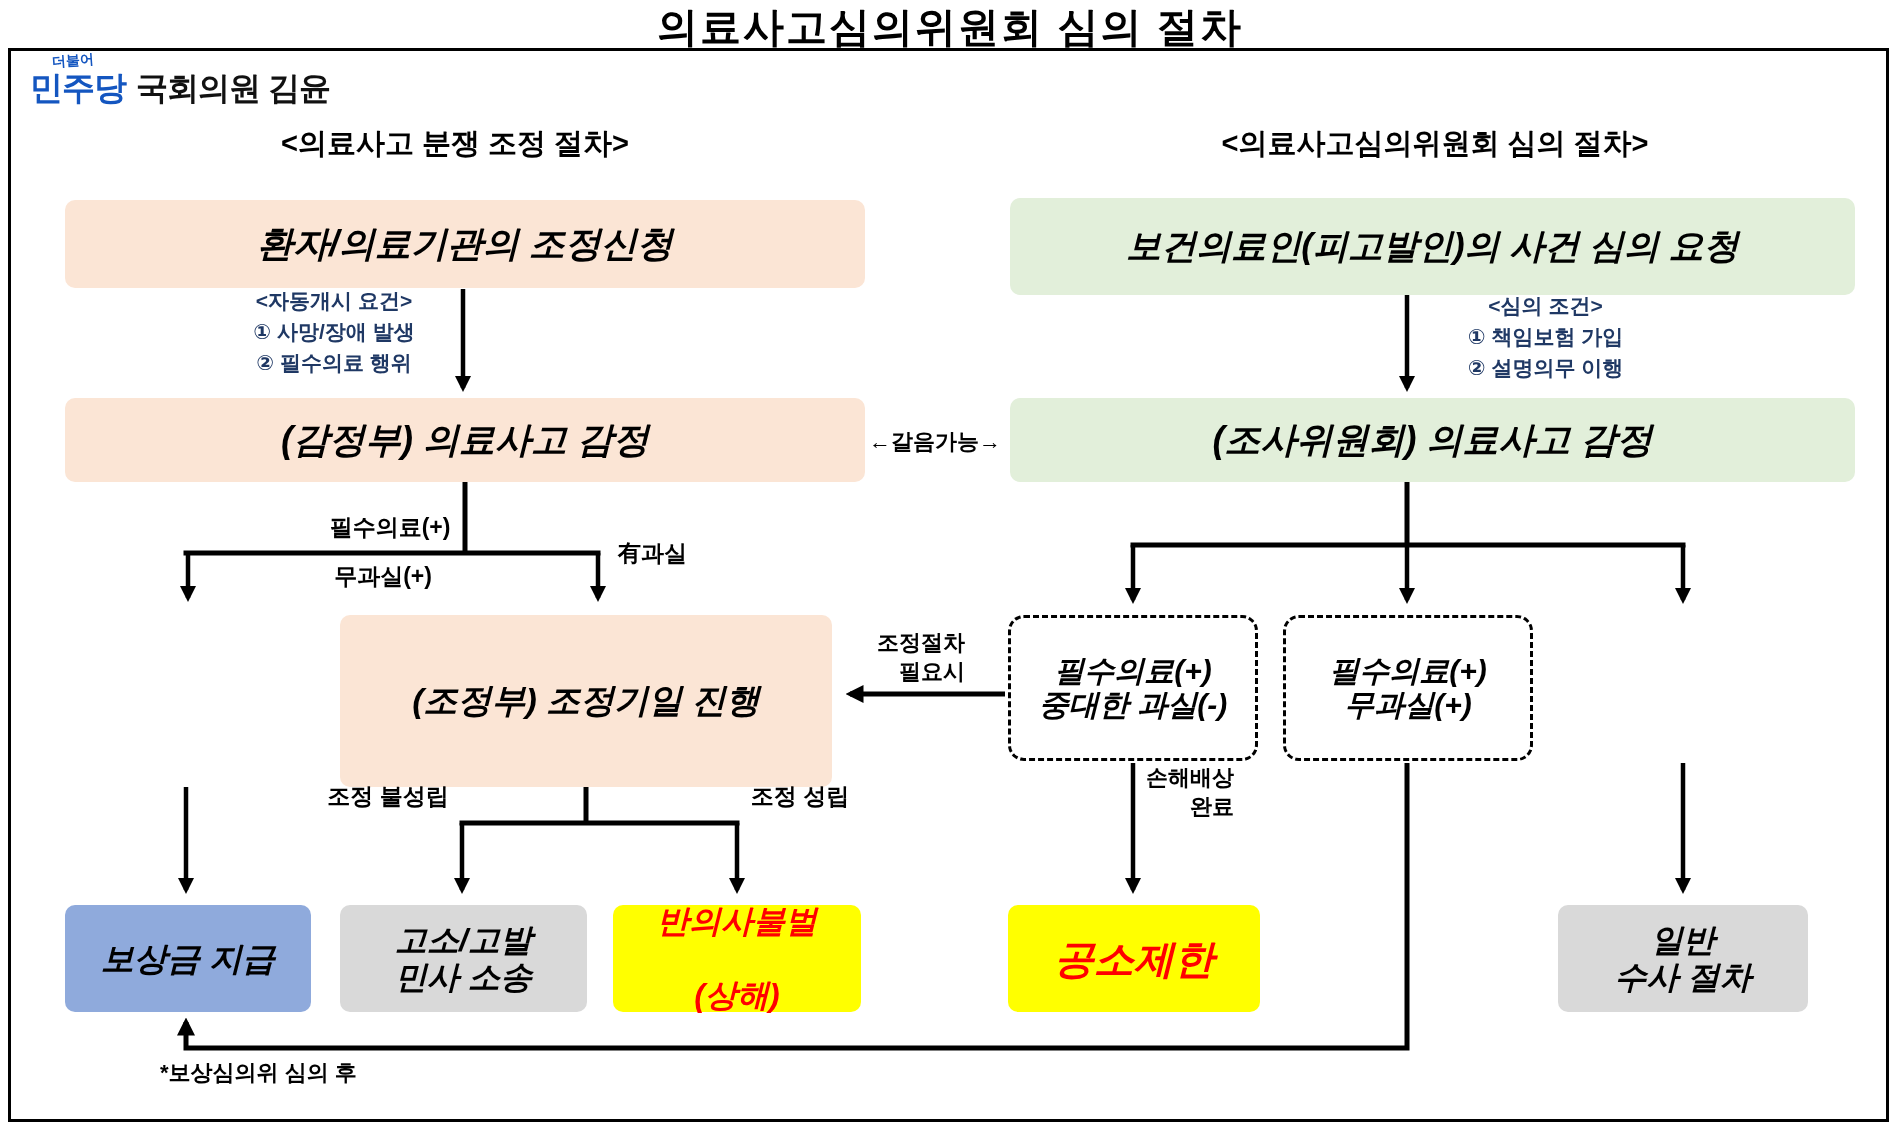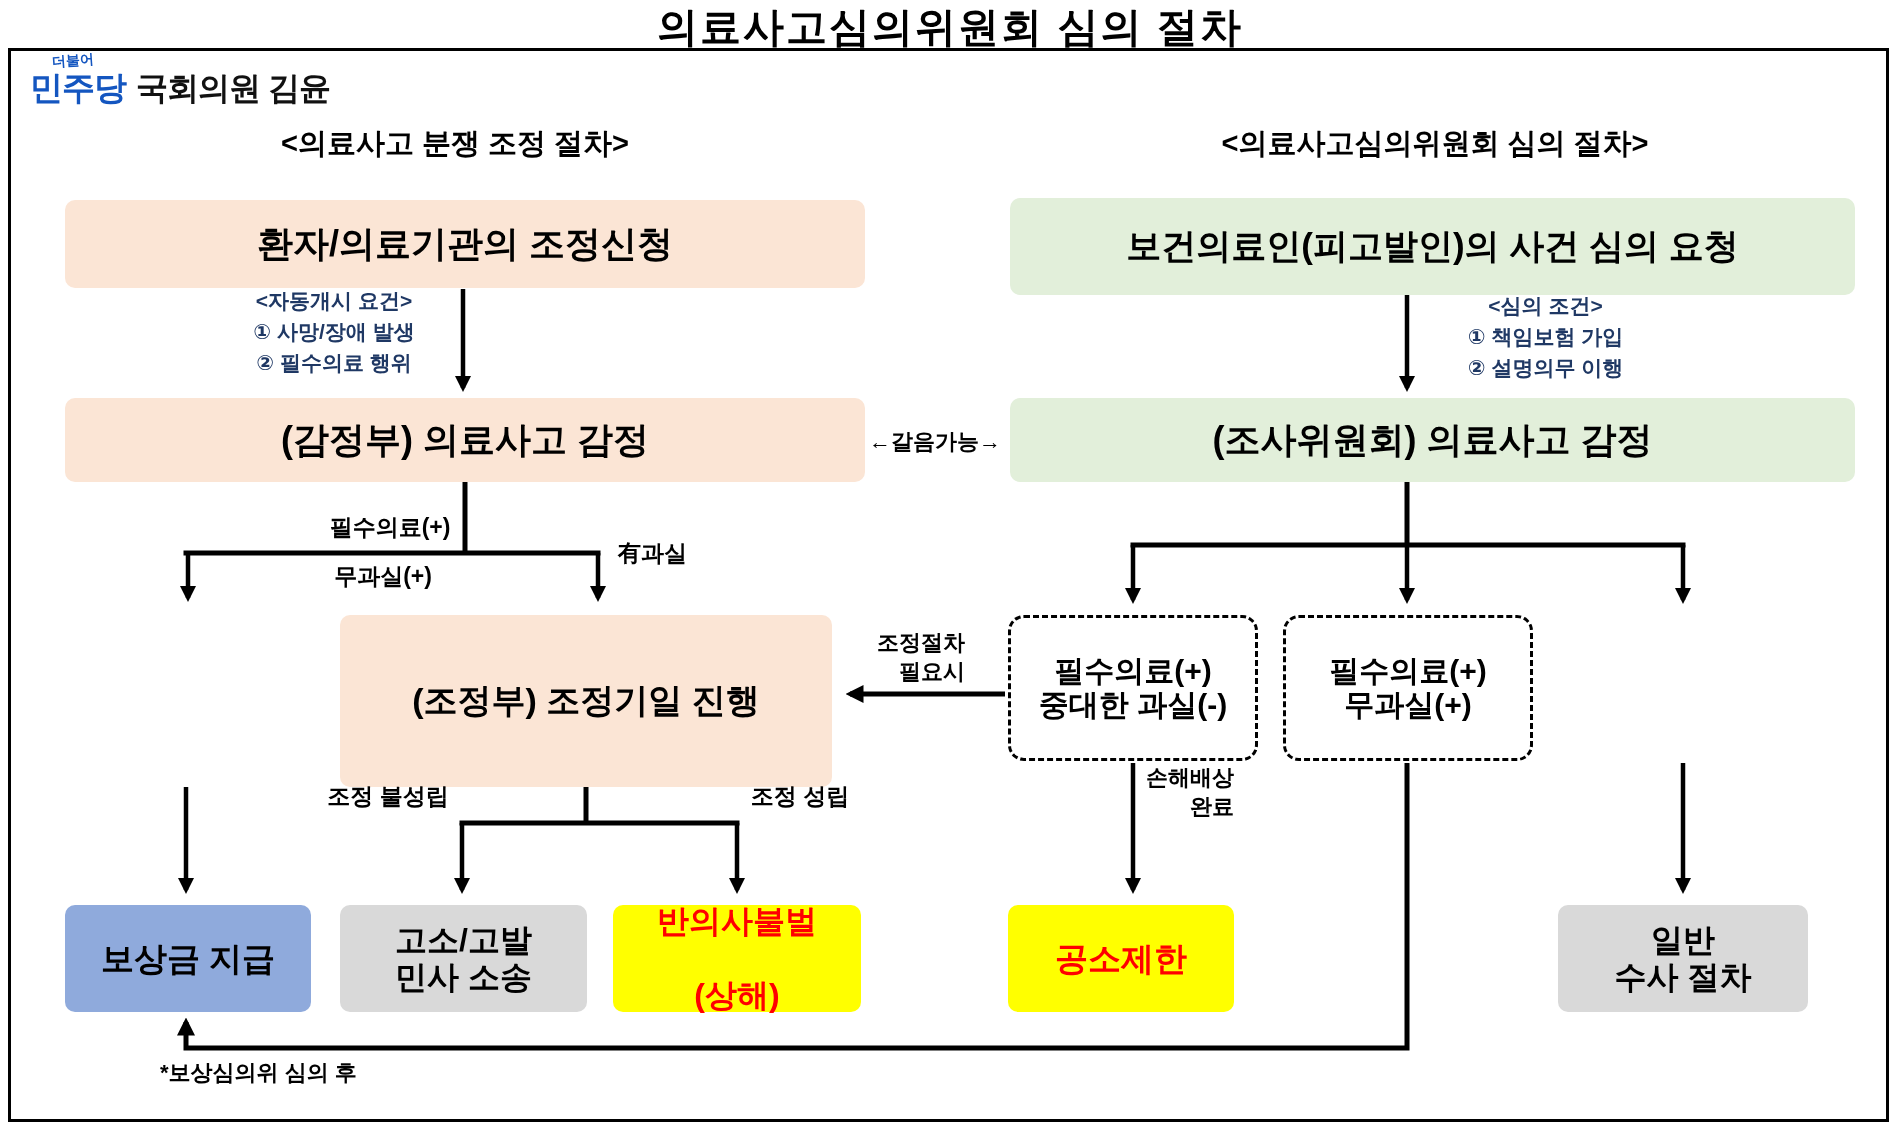--- a/index.html
+++ b/index.html
@@ -12,21 +12,21 @@
   .frame{position:absolute;left:8px;top:48px;width:1881px;height:1074px;
     border:3px solid #000;background:#fff;box-sizing:border-box;}
   .logo{position:absolute;left:30px;top:66px;white-space:nowrap;}
   .logo-deobureo{position:absolute;top:-14px;left:22px;font-size:14px;font-weight:bold;
     color:#1456c0;transform:rotate(-4deg);}
   .logo-party{font-size:33px;font-weight:bold;color:#1456c0;letter-spacing:-1px;}
   .logo-name{font-size:32px;font-weight:bold;color:#111;margin-left:10px;letter-spacing:-1px;}
   .col-header{position:absolute;text-align:center;font-size:29px;font-weight:bold;}
   .box{position:absolute;display:flex;flex-direction:column;justify-content:center;
     align-items:center;text-align:center;font-weight:bold;border-radius:10px;
-    box-sizing:border-box;line-height:1.15;}
+    box-sizing:border-box;line-height:1.15;font-style:italic;}
   .peach{background:#FBE5D5;}
   .greenbg{background:#E2EFDA;}
   .ltblue{background:#DEEBF7;}
   .bluebg{background:#8FAADC;}
   .graybg{background:#D9D9D9;}
   .yellowbg{background:#FFFF00;}
   .redtext{color:#FF0000;gap:37px;}
   .dashed{border:3px dashed #000;border-radius:16px;background:#fff;}
   .lbl{position:absolute;font-weight:bold;font-size:23px;white-space:nowrap;}
   .lbl.center{transform:translateX(-50%);text-align:right;}
@@ -161,21 +161,21 @@
   <div class="lbl center" style="left:921px;top:628px;font-size:22px;line-height:29px;">
     <div>조정절차</div>
     <div>필요시</div>
   </div>
 
   <div class="lbl center" style="left:1190px;top:763px;font-size:22px;line-height:29px;">
     <div>손해배상</div>
     <div>완료</div>
   </div>
 
-  <div class="box yellowbg redtext" style="left:1008px;top:905px;width:226px;height:107px;font-size:33px;">
+  <div class="box yellowbg redtext" style="left:1008px;top:905px;width:252px;height:107px;font-size:40px;">
     <span>공소제한</span>
   </div>
 
   <div class="box graybg" style="left:1558px;top:905px;width:250px;height:107px;font-size:32px;">
     <span>일반</span>
     <span>수사 절차</span>
   </div>
 
 </div>
 

